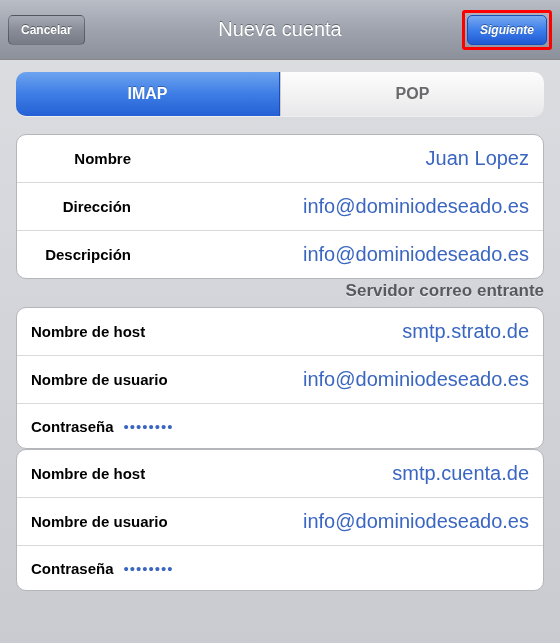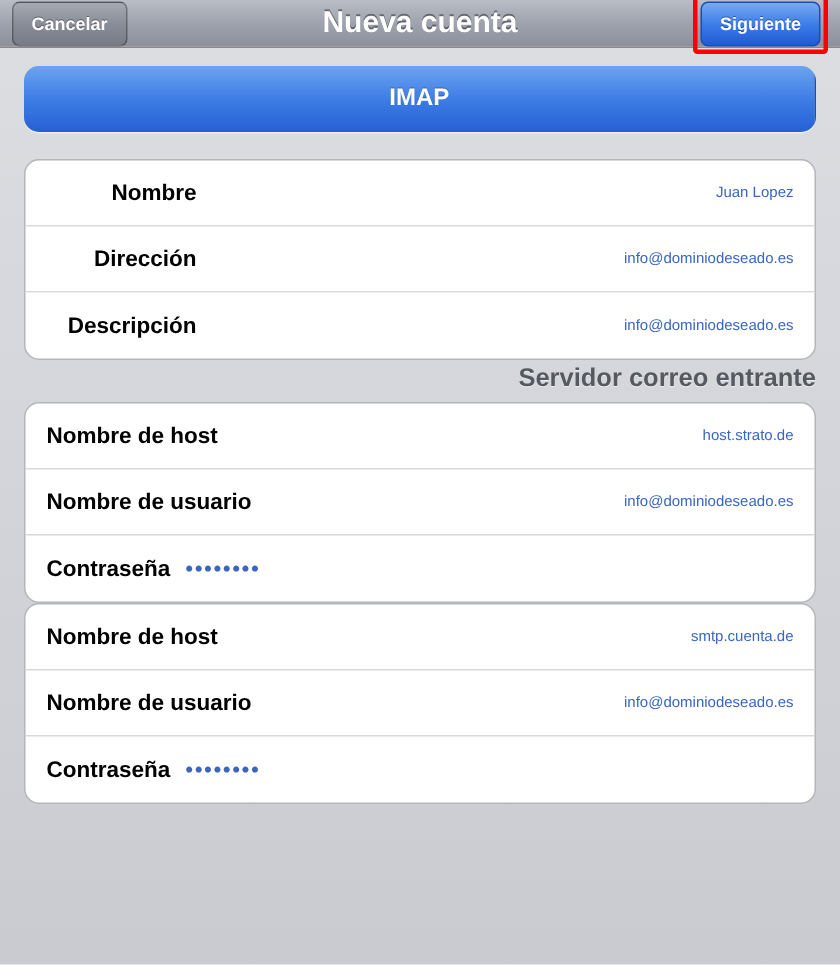--- a/index.html
+++ b/index.html
@@ -8,36 +8,36 @@
       box-sizing: border-box;
       font-family: -apple-system, "Helvetica Neue", Helvetica, Arial, sans-serif;
     }
     body {
       width: 560px;
       height: 643px;
       background: linear-gradient(to bottom, #dcdee2 0%, #c9cbd0 100%);
       overflow: hidden;
     }
     .header {
-      height: 32px;
+      height: 60px;
       background: linear-gradient(to bottom, #b8bdc6 0%, #9ea3ad 50%, #8b909a 100%);
       border-bottom: 1px solid #888;
       display: flex;
       align-items: center;
       justify-content: space-between;
       padding: 0 8px;
       position: relative;
     }
     .header-title {
       position: absolute;
       left: 50%;
       transform: translateX(-50%);
       color: #fff;
       font-size: 20px;
-      font-weight: bold;
+      font-weight: normal;
       text-shadow: 0 -1px 0 rgba(0,0,0,0.4);
     }
     .btn {
       height: 30px;
       padding: 0 12px;
       border-radius: 5px;
       font-size: 12px;
       font-weight: bold;
       color: #fff;
       text-shadow: 0 -1px 0 rgba(0,0,0,0.4);
@@ -46,20 +46,21 @@
       cursor: pointer;
       border: 1px solid rgba(0,0,0,0.3);
     }
     .btn-cancel {
       background: linear-gradient(to bottom, #a5aab3 0%, #888d97 50%, #767b85 100%);
     }
     .btn-next-wrapper {
       border: 3px solid #ff0000;
       padding: 2px;
       border-radius: 3px;
+      font-style: italic;
     }
     .btn-next {
       background: linear-gradient(to bottom, #79a9ef 0%, #3d7eea 50%, #205ad3 100%);
       border: 1px solid #1a4db8;
     }
     .content {
       padding: 12px 16px;
       text-align: right;
     }
     .segment-control {
@@ -115,21 +116,21 @@
     }
     .row-label {
       font-weight: bold;
       color: #000;
       font-size: 15px;
       margin-right: 10px;
       white-space: nowrap;
     }
     .row-value {
       color: #3a66c2;
-      font-size: 10px;
+      font-size: 20px;
       flex: 1;
     }
     .row-value-dots {
       color: #3a66c2;
       font-size: 15px;
       letter-spacing: 1px;
     }
     .label-fixed {
       width: 100px;
     }
@@ -142,20 +143,21 @@
   <div class="header-title">Nueva cuenta</div>
   <div class="btn-next-wrapper">
     <div class="btn btn-next">Siguiente</div>
   </div>
 </div>
 
 <div class="content">
 
   <div class="segment-control">
     <div class="segment segment-active">IMAP</div>
+    <div class="segment segment-inactive">POP</div>
   </div>
 
   <div class="group">
     <div class="row">
       <span class="row-label label-fixed">Nombre</span>
       <span class="row-value">Juan Lopez</span>
     </div>
     <div class="row">
       <span class="row-label label-fixed">Dirección</span>
       <span class="row-value">info@dominiodeseado.es</span>
@@ -163,21 +165,21 @@
     <div class="row">
       <span class="row-label label-fixed">Descripción</span>
       <span class="row-value">info@dominiodeseado.es</span>
     </div>
   </div>
 
   <div class="section-header">Servidor correo entrante</div>
   <div class="group">
     <div class="row">
       <span class="row-label">Nombre de host</span>
-      <span class="row-value">host.strato.de</span>
+      <span class="row-value">smtp.strato.de</span>
     </div>
     <div class="row">
       <span class="row-label">Nombre de usuario</span>
       <span class="row-value">info@dominiodeseado.es</span>
     </div>
     <div class="row">
       <span class="row-label">Contraseña</span>
       <span class="row-value-dots">••••••••</span>
     </div>
   </div>

